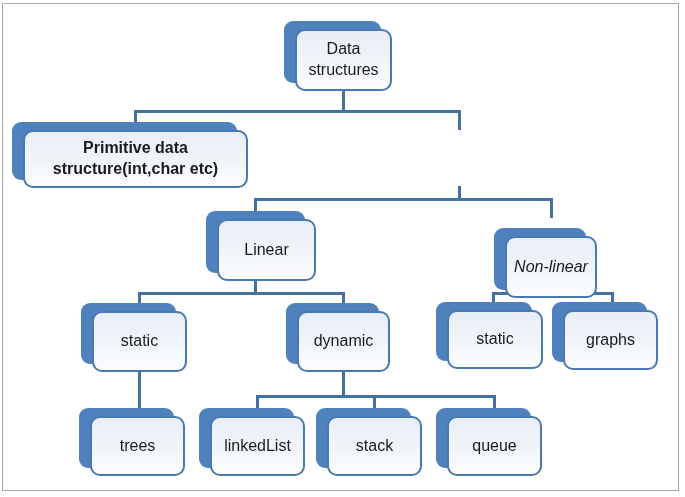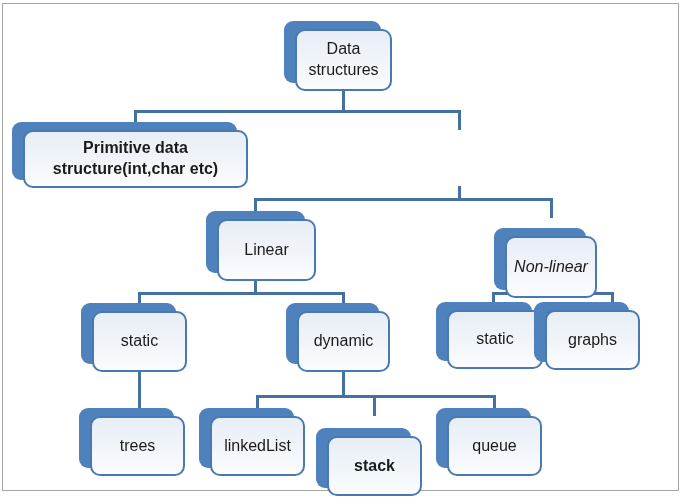--- a/index.html
+++ b/index.html
@@ -126,42 +126,42 @@
     </div>
   </div>
 
   <div class="node" style="left:447px; top:310px; width:96px; height:59px;">
     <div class="shadow"></div>
     <div class="front">
       <span class="label">static</span>
     </div>
   </div>
 
-  <div class="node" style="left:545px; top:310px; width:95px; height:60px;">
+  <div class="node" style="left:563px; top:310px; width:95px; height:60px;">
     <div class="shadow"></div>
     <div class="front">
       <span class="label">graphs</span>
     </div>
   </div>
 
   <div class="node" style="left:90px; top:416px; width:95px; height:60px;">
     <div class="shadow"></div>
     <div class="front">
       <span class="label">trees</span>
     </div>
   </div>
 
   <div class="node" style="left:210px; top:416px; width:95px; height:60px;">
     <div class="shadow"></div>
     <div class="front">
       <span class="label">linkedList</span>
     </div>
   </div>
 
-  <div class="node" style="left:327px; top:436px; width:95px; height:60px;font-weight:bold;">
+  <div class="node" style="left:327px; top:416px; width:95px; height:60px;">
     <div class="shadow"></div>
     <div class="front">
       <span class="label">stack</span>
     </div>
   </div>
 
   <div class="node" style="left:447px; top:416px; width:95px; height:60px;">
     <div class="shadow"></div>
     <div class="front">
       <span class="label">queue</span>

